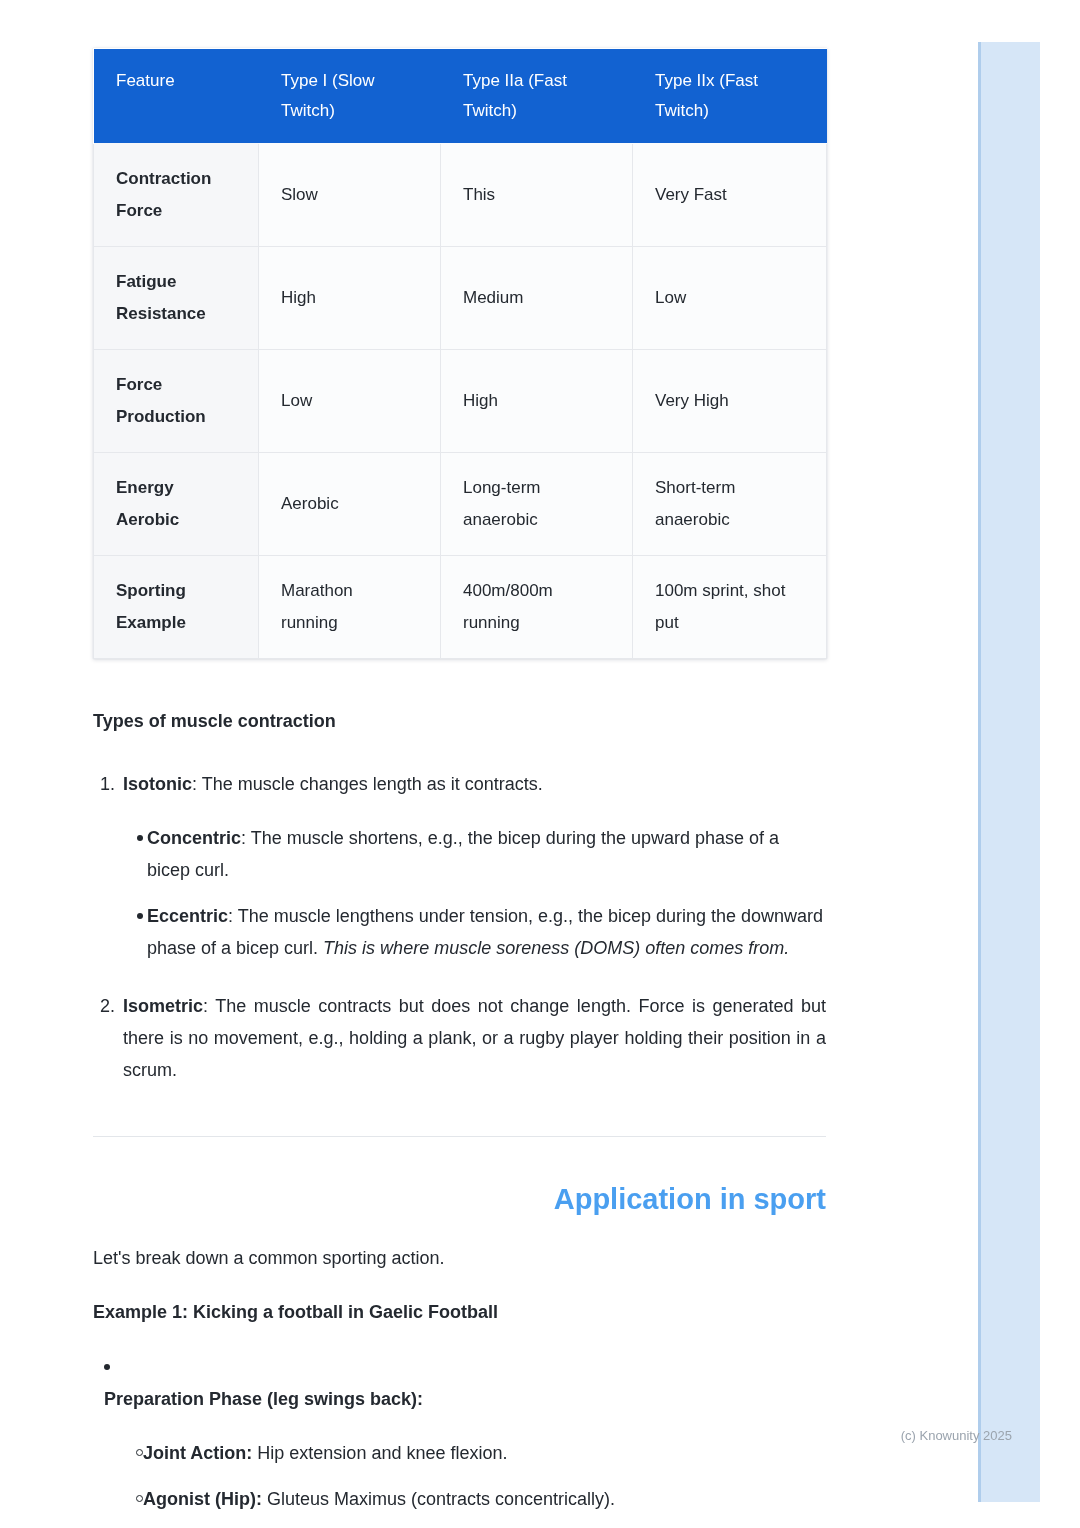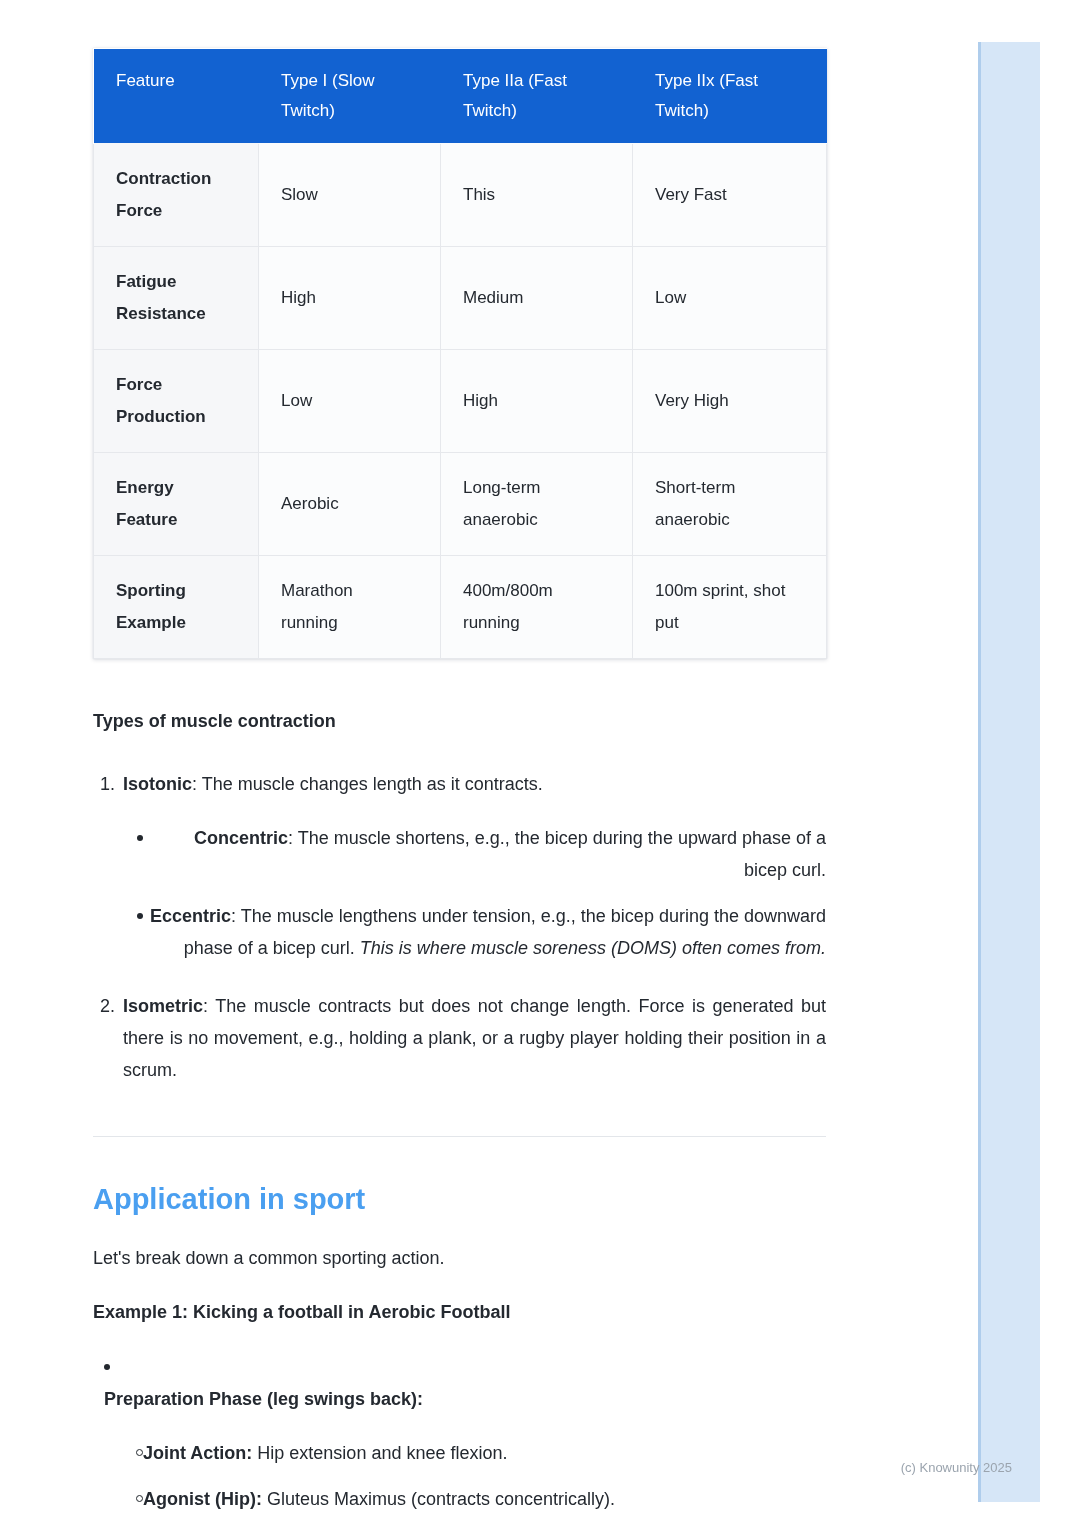--- a/index.html
+++ b/index.html
@@ -17,21 +17,21 @@
   html,body{background:#fff;}
   body{
     width:1080px;height:1528px;position:relative;overflow:hidden;
     font-family:"Liberation Sans", sans-serif;color:var(--text);
   }
   .side-strip{
     position:absolute;left:978px;top:42px;width:62px;height:1460px;
     background:var(--strip);border-left:3px solid var(--strip-edge);z-index:1;
   }
   .watermark{
-    position:absolute;right:68px;top:1460px;z-index:2;
+    position:absolute;right:68px;top:1428px;z-index:2;
     font-size:13px;color:var(--watermark);margin-left:8px;
   }
   .content{position:absolute;top:48px;left:93px;width:733px;z-index:2;}
 
   
   table.fiber{
     width:733px;border-collapse:collapse;table-layout:fixed;
     font-size:17px;background:#fff;
     box-shadow:0 1px 4px rgba(16,30,54,.14), 0 0 1px rgba(16,30,54,.10);
   }
@@ -59,28 +59,28 @@
   .italic{font-style:italic;}
   .body-text{font-size:18px;line-height:1.78;}
 
   .olist{margin-top:36px;}
   .oitem{display:flex;margin-bottom:26px;}
   .onum{width:23px;margin-left:7px;flex:none;font-size:18px;line-height:1.78;}
   .obody{flex:1;font-size:18px;line-height:1.78;}
   .obody .justify{text-align:justify;}
 
   .sublist{margin-top:22px;padding-left:14px;}
-  .subitem{display:flex;gap:4px;margin-bottom:14px;text-align:right;}
+  .subitem{display:flex;gap:4px;margin-bottom:14px;}
   .subitem:last-child{margin-bottom:0;}
   .bullet-dot{width:6px;height:6px;border-radius:50%;background:#23282e;margin-top:13px;flex:none;}
   .bullet-circle{width:7px;height:7px;border-radius:50%;border:1.5px solid #23282e;margin-top:12px;flex:none;}
 
   .divider{border:none;border-top:1px solid #e3e6ea;margin:50px 0 46px 0;}
 
-  .h2{font-size:29px;font-weight:700;color:var(--heading-blue);margin:0 0 26px 0;}
+  .h2{font-size:29px;font-weight:700;color:var(--heading-blue);margin:0 0 26px 0;text-align:right;}
   .intro{margin-bottom:28px;}
   .example{font-weight:700;font-size:18px;margin-bottom:28px;}
 
   .applist{margin-bottom:0;}
   .appitem{display:flex;gap:13px;padding-left:11px;margin-bottom:22px;flex-direction:column;}
   .appsub{display:flex;gap:0;padding-left:43px;margin-bottom:14px;font-size:18px;line-height:1.78;}
 </style>
 </head>
 <body>
 
@@ -117,21 +117,21 @@
         <td>Medium</td>
         <td>Low</td>
       </tr>
       <tr>
         <td class="feature">Force Production</td>
         <td>Low</td>
         <td>High</td>
         <td>Very High</td>
       </tr>
       <tr>
-        <td class="feature">Energy Feature</td>
+        <td class="feature">Energy Aerobic</td>
         <td>Aerobic</td>
         <td>Long-term anaerobic</td>
         <td>Short-term anaerobic</td>
       </tr>
       <tr>
         <td class="feature">Sporting Example</td>
         <td>Marathon running</td>
         <td>400m/800m running</td>
         <td>100m sprint, shot put</td>
       </tr>
@@ -167,21 +167,21 @@
     </div>
 
   </div>
 
   <hr class="divider">
 
   <h2 class="h2">Application in sport</h2>
 
   <p class="body-text intro">Let's break down a common sporting action.</p>
 
-  <p class="example">Example 1: Kicking a football in Aerobic Football</p>
+  <p class="example">Example 1: Kicking a football in Gaelic Football</p>
 
   <div class="applist">
     <div class="appitem">
       <span class="bullet-dot"></span>
       <p class="body-text"><span class="bold">Preparation Phase (leg swings back):</span></p>
     </div>
     <div class="appsub">
       <span class="bullet-circle"></span>
       <p class="body-text"><span class="bold">Joint Action:</span><span> Hip extension and knee flexion.</span></p>
     </div>

